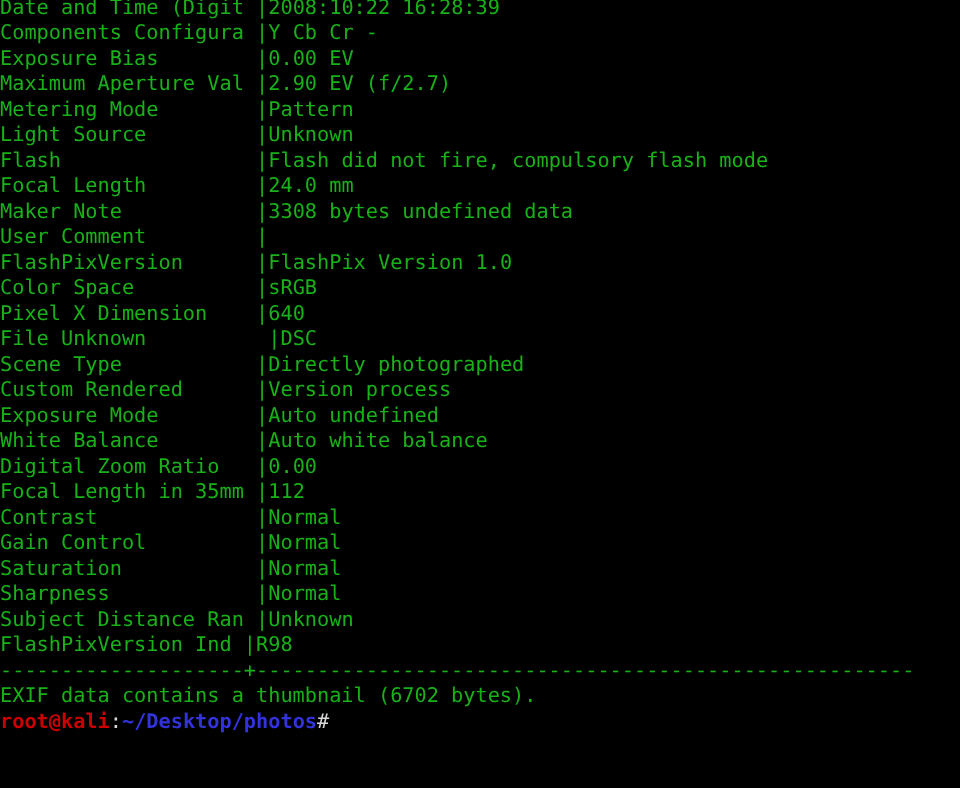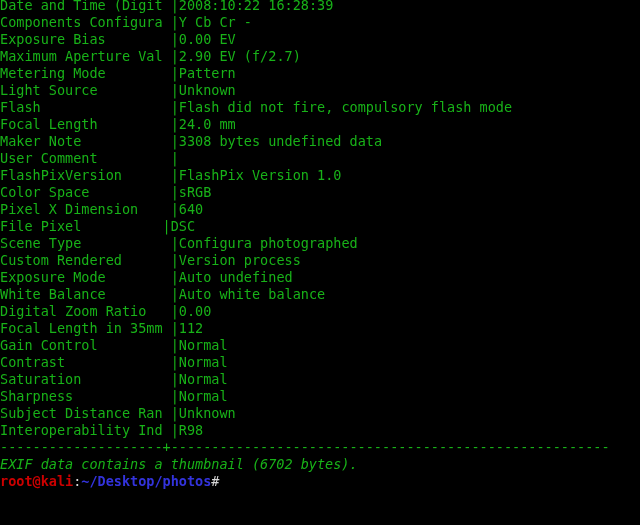--- a/index.html
+++ b/index.html
@@ -54,21 +54,20 @@
     line-height: 17px;
     font-family: "DejaVu Sans Mono", "Liberation Mono", monospace;
     font-size: 13.5px;
   }
   .msg {
     white-space: pre;
     color: #18b218;
     display: block;
     height: 17px;
     line-height: 17px;
-    font-style: italic;
   }
   .prompt-line {
     white-space: pre;
     display: block;
     height: 17px;
     line-height: 17px;
     font-family: "DejaVu Sans Mono", "Liberation Mono", monospace;
     font-size: 13.5px;
   }
   .p-user { color: #cc0000; font-weight: bold; }
@@ -89,33 +88,33 @@
         <div class="exif-row"><span class="lbl">Maximum Aperture Val</span><span class="lbl"> </span><span class="pipe">|</span><span class="val">2.90 EV (f/2.7)</span></div>
         <div class="exif-row"><span class="lbl">Metering Mode</span><span class="lbl">        </span><span class="pipe">|</span><span class="val">Pattern</span></div>
         <div class="exif-row"><span class="lbl">Light Source</span><span class="lbl">         </span><span class="pipe">|</span><span class="val">Unknown</span></div>
         <div class="exif-row"><span class="lbl">Flash</span><span class="lbl">                </span><span class="pipe">|</span><span class="val">Flash did not fire, compulsory flash mode</span></div>
         <div class="exif-row"><span class="lbl">Focal Length</span><span class="lbl">         </span><span class="pipe">|</span><span class="val">24.0 mm</span></div>
         <div class="exif-row"><span class="lbl">Maker Note</span><span class="lbl">           </span><span class="pipe">|</span><span class="val">3308 bytes undefined data</span></div>
         <div class="exif-row"><span class="lbl">User Comment</span><span class="lbl">         </span><span class="pipe">|</span><span class="val"></span></div>
         <div class="exif-row"><span class="lbl">FlashPixVersion</span><span class="lbl">      </span><span class="pipe">|</span><span class="val">FlashPix Version 1.0</span></div>
         <div class="exif-row"><span class="lbl">Color Space</span><span class="lbl">          </span><span class="pipe">|</span><span class="val">sRGB</span></div>
         <div class="exif-row"><span class="lbl">Pixel X Dimension</span><span class="lbl">    </span><span class="pipe">|</span><span class="val">640</span></div>
-        <div class="exif-row"><span class="lbl">File Pixel</span><span class="lbl">          </span><span class="pipe">|</span><span class="val">DSC</span></div>
-        <div class="exif-row"><span class="lbl">Scene Type</span><span class="lbl">           </span><span class="pipe">|</span><span class="val">Configura photographed</span></div>
+        <div class="exif-row"><span class="lbl">File Unknown</span><span class="lbl">          </span><span class="pipe">|</span><span class="val">DSC</span></div>
+        <div class="exif-row"><span class="lbl">Scene Type</span><span class="lbl">           </span><span class="pipe">|</span><span class="val">Directly photographed</span></div>
         <div class="exif-row"><span class="lbl">Custom Rendered</span><span class="lbl">      </span><span class="pipe">|</span><span class="val">Version process</span></div>
         <div class="exif-row"><span class="lbl">Exposure Mode</span><span class="lbl">        </span><span class="pipe">|</span><span class="val">Auto undefined</span></div>
         <div class="exif-row"><span class="lbl">White Balance</span><span class="lbl">        </span><span class="pipe">|</span><span class="val">Auto white balance</span></div>
         <div class="exif-row"><span class="lbl">Digital Zoom Ratio</span><span class="lbl">   </span><span class="pipe">|</span><span class="val">0.00</span></div>
         <div class="exif-row"><span class="lbl">Focal Length in 35mm</span><span class="lbl"> </span><span class="pipe">|</span><span class="val">112</span></div>
+        <div class="exif-row"><span class="lbl">Contrast</span><span class="lbl">             </span><span class="pipe">|</span><span class="val">Normal</span></div>
         <div class="exif-row"><span class="lbl">Gain Control</span><span class="lbl">         </span><span class="pipe">|</span><span class="val">Normal</span></div>
-        <div class="exif-row"><span class="lbl">Contrast</span><span class="lbl">             </span><span class="pipe">|</span><span class="val">Normal</span></div>
         <div class="exif-row"><span class="lbl">Saturation</span><span class="lbl">           </span><span class="pipe">|</span><span class="val">Normal</span></div>
         <div class="exif-row"><span class="lbl">Sharpness</span><span class="lbl">            </span><span class="pipe">|</span><span class="val">Normal</span></div>
         <div class="exif-row"><span class="lbl">Subject Distance Ran</span><span class="lbl"> </span><span class="pipe">|</span><span class="val">Unknown</span></div>
-        <div class="exif-row"><span class="lbl">Interoperability Ind</span><span class="lbl"> </span><span class="pipe">|</span><span class="val">R98</span></div>
+        <div class="exif-row"><span class="lbl">FlashPixVersion Ind</span><span class="lbl"> </span><span class="pipe">|</span><span class="val">R98</span></div>
       </div>
 
     <div class="sep">--------------------+------------------------------------------------------</div>
 
     <div class="msg">EXIF data contains a thumbnail (6702 bytes).</div>
 
     <div class="prompt-line"><span class="p-user">root@kali</span><span class="p-colon">:</span><span class="p-path">~/Desktop/photos</span><span class="p-hash">#</span><span class="p-hash"> </span></div>
 
   </div>
 </div>

